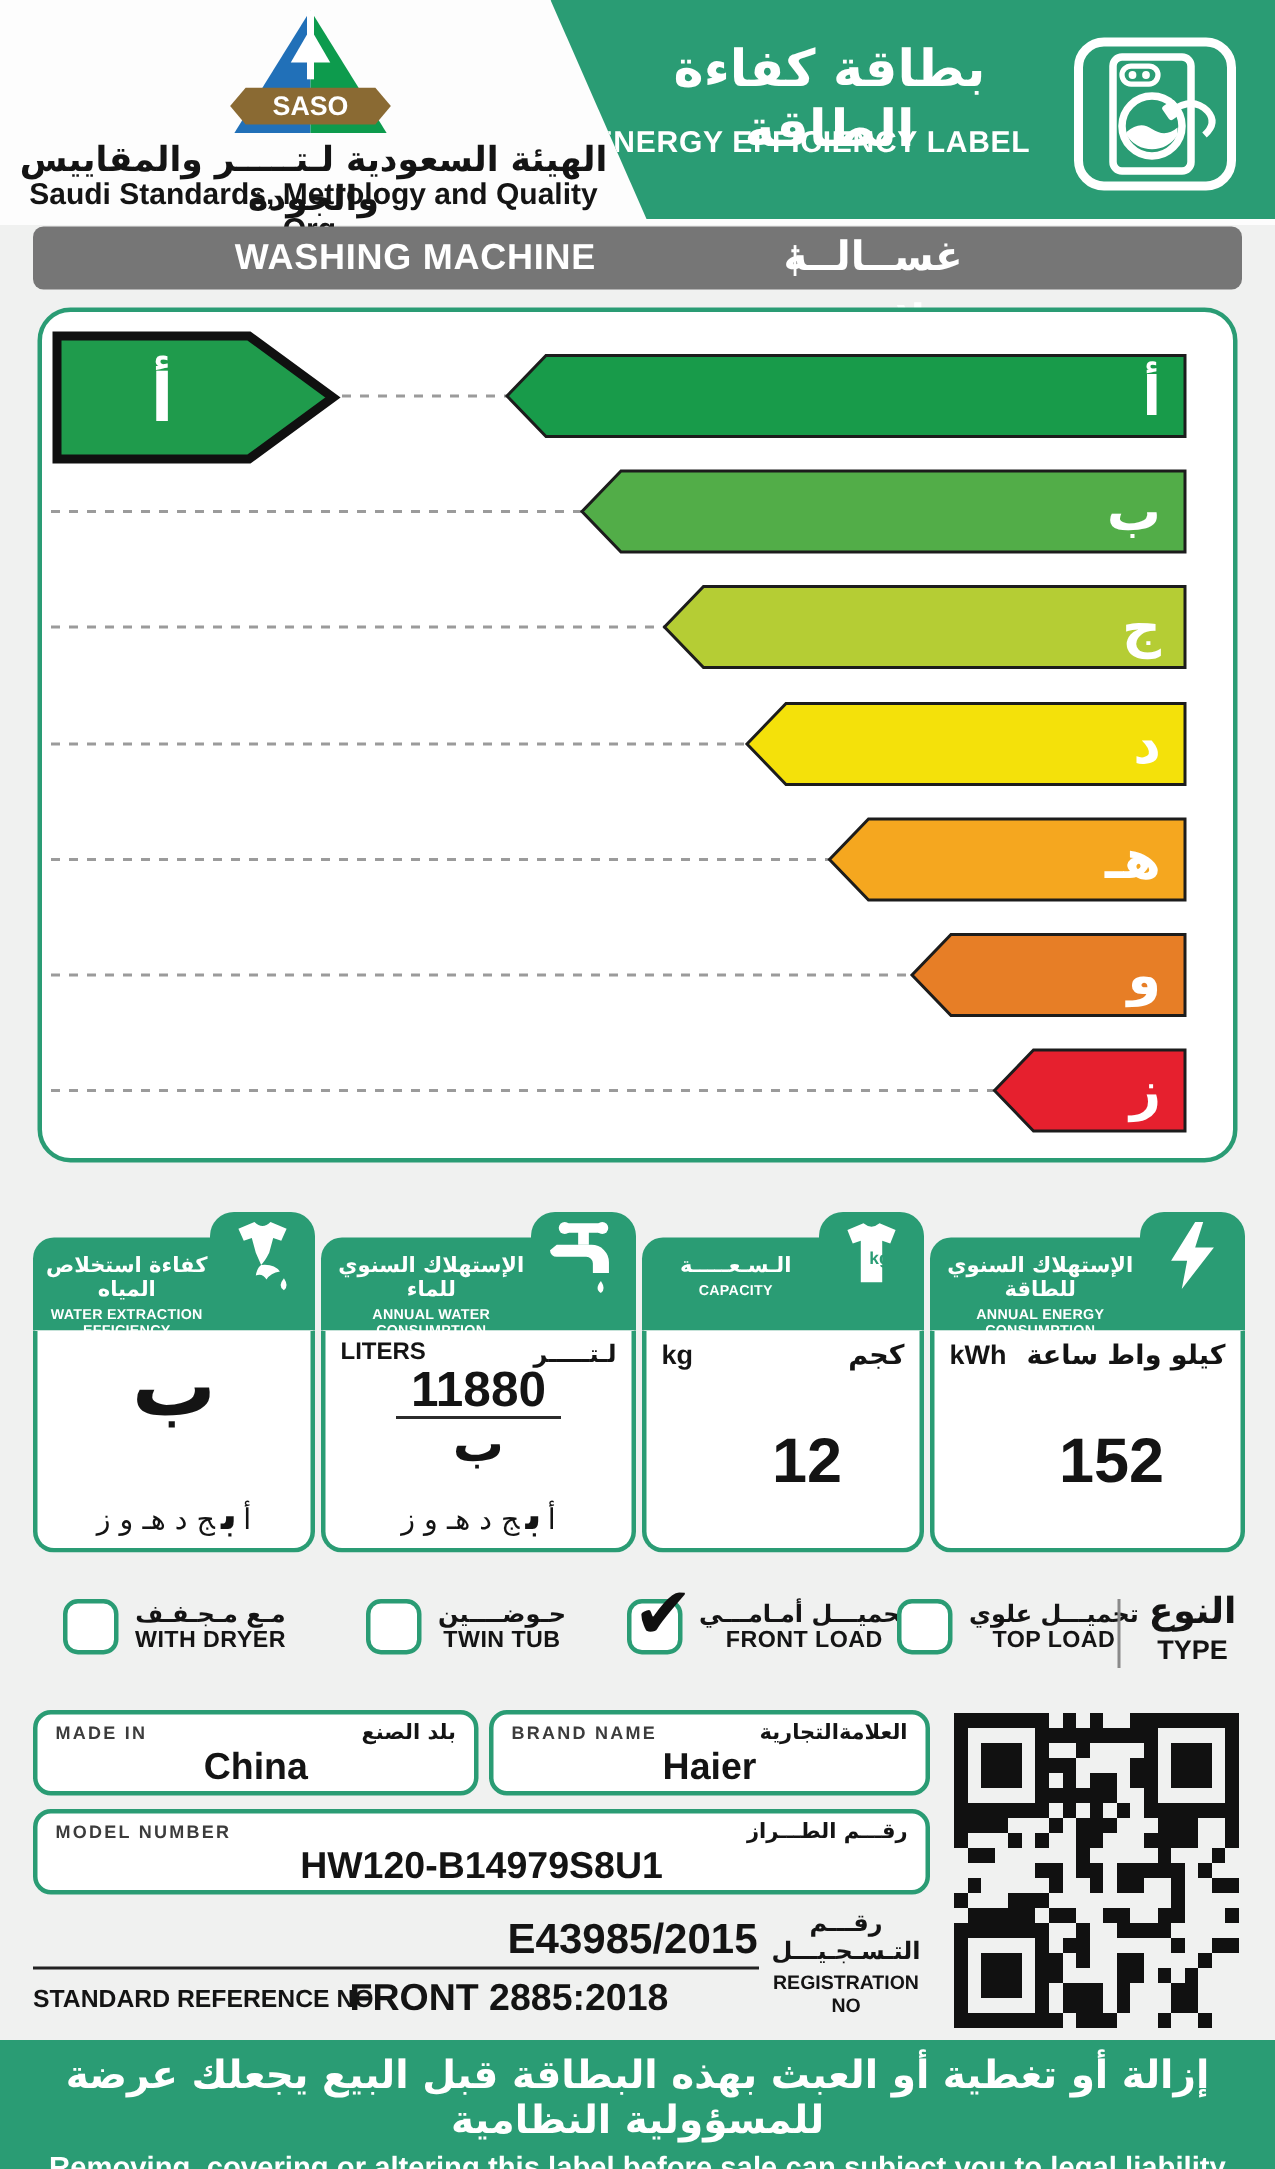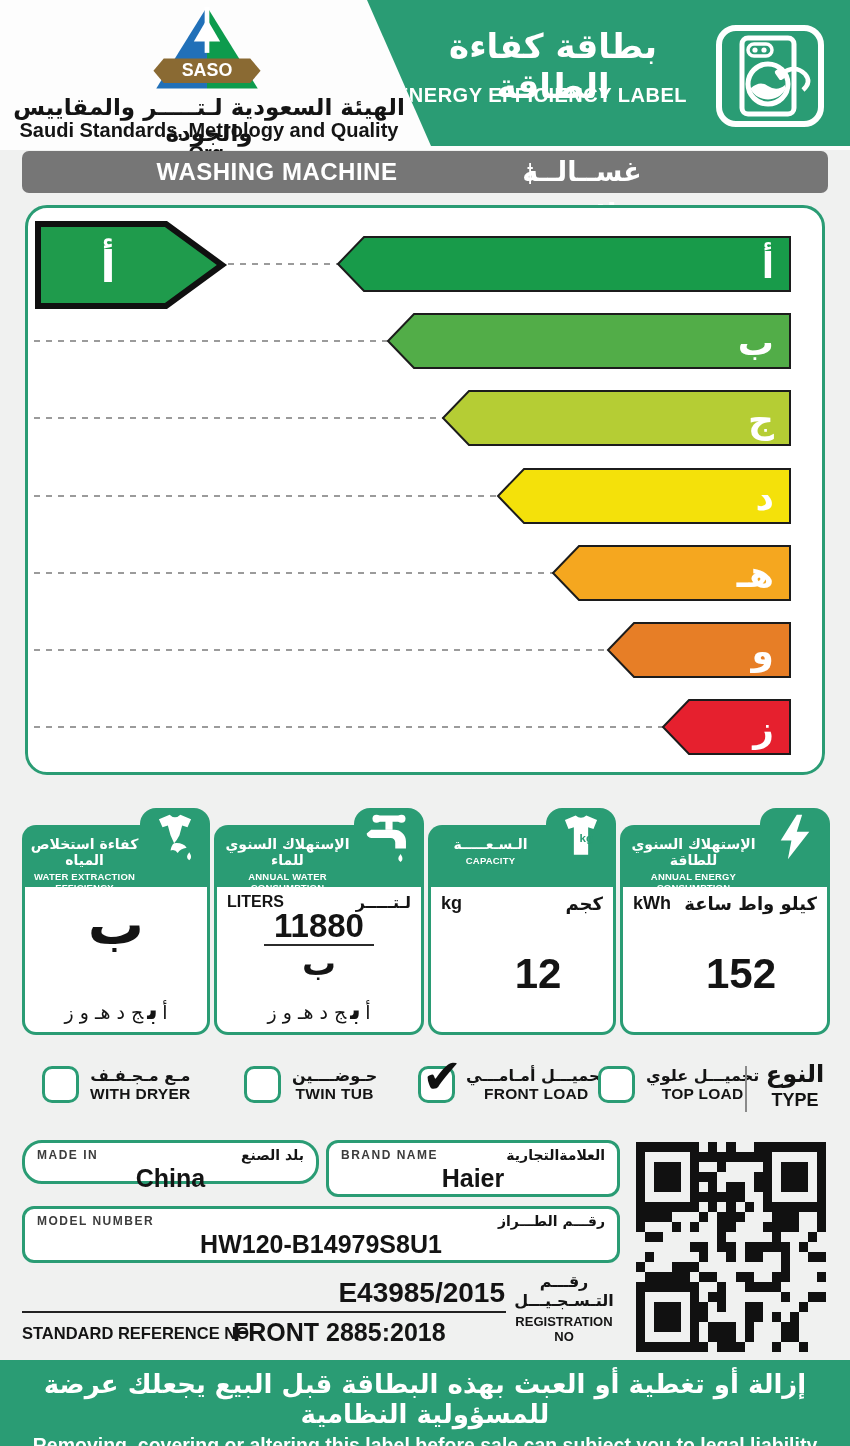--- a/index.html
+++ b/index.html
@@ -273,21 +273,21 @@
         <div class="t-en">TOP LOAD</div>
       </div>
     </div>
     <div class="type-divider"></div>
     <div class="type-label">
       <div class="ar">النوع</div>
       <div class="en">TYPE</div>
     </div>
   </div>
 
-  <div class="detail-box" style="left:22px;top:1140px;width:297px;height:44px;border-radius:20px;">
+  <div class="detail-box" style="left:22px;top:1140px;width:297px;height:57px;">
     <div class="d-en">MADE IN</div>
     <div class="d-ar">بلد الصنع</div>
     <div class="d-val">China</div>
   </div>
   <div class="detail-box" style="left:326px;top:1140px;width:294px;height:57px;">
     <div class="d-en">BRAND NAME</div>
     <div class="d-ar">العلامةالتجارية</div>
     <div class="d-val">Haier</div>
   </div>
   <div class="detail-box" style="left:22px;top:1206px;width:598px;height:57px;">

